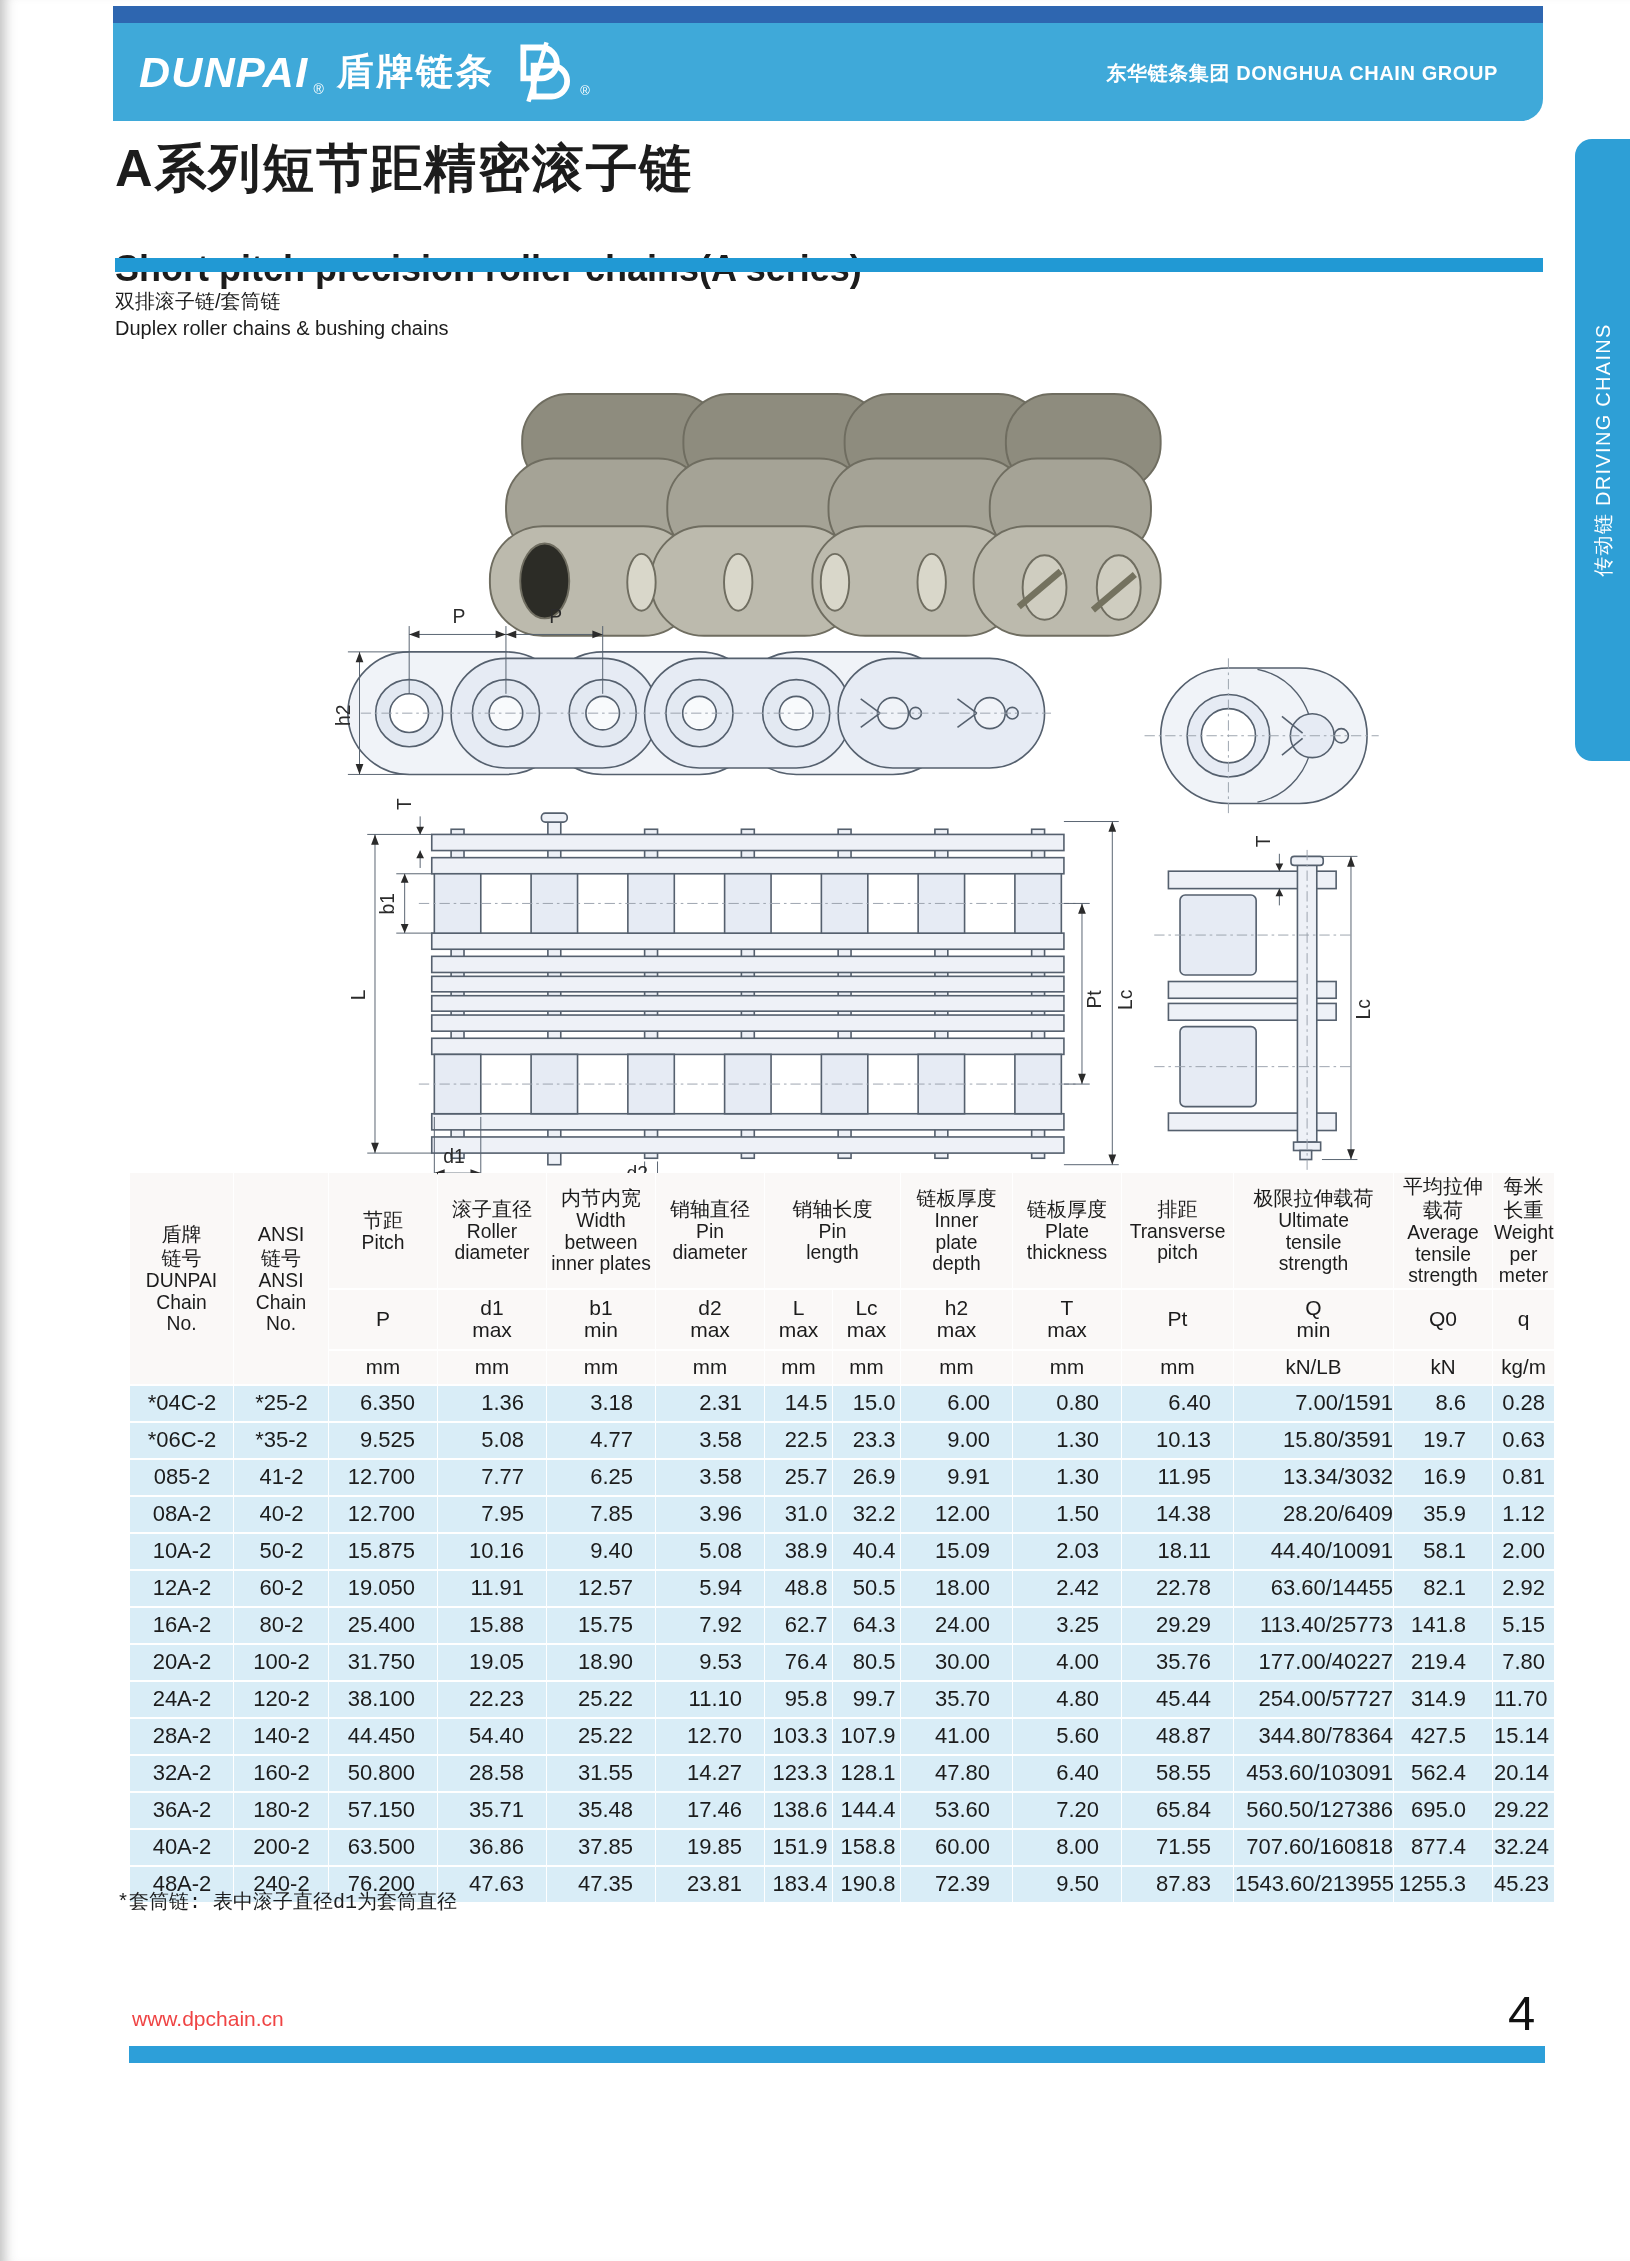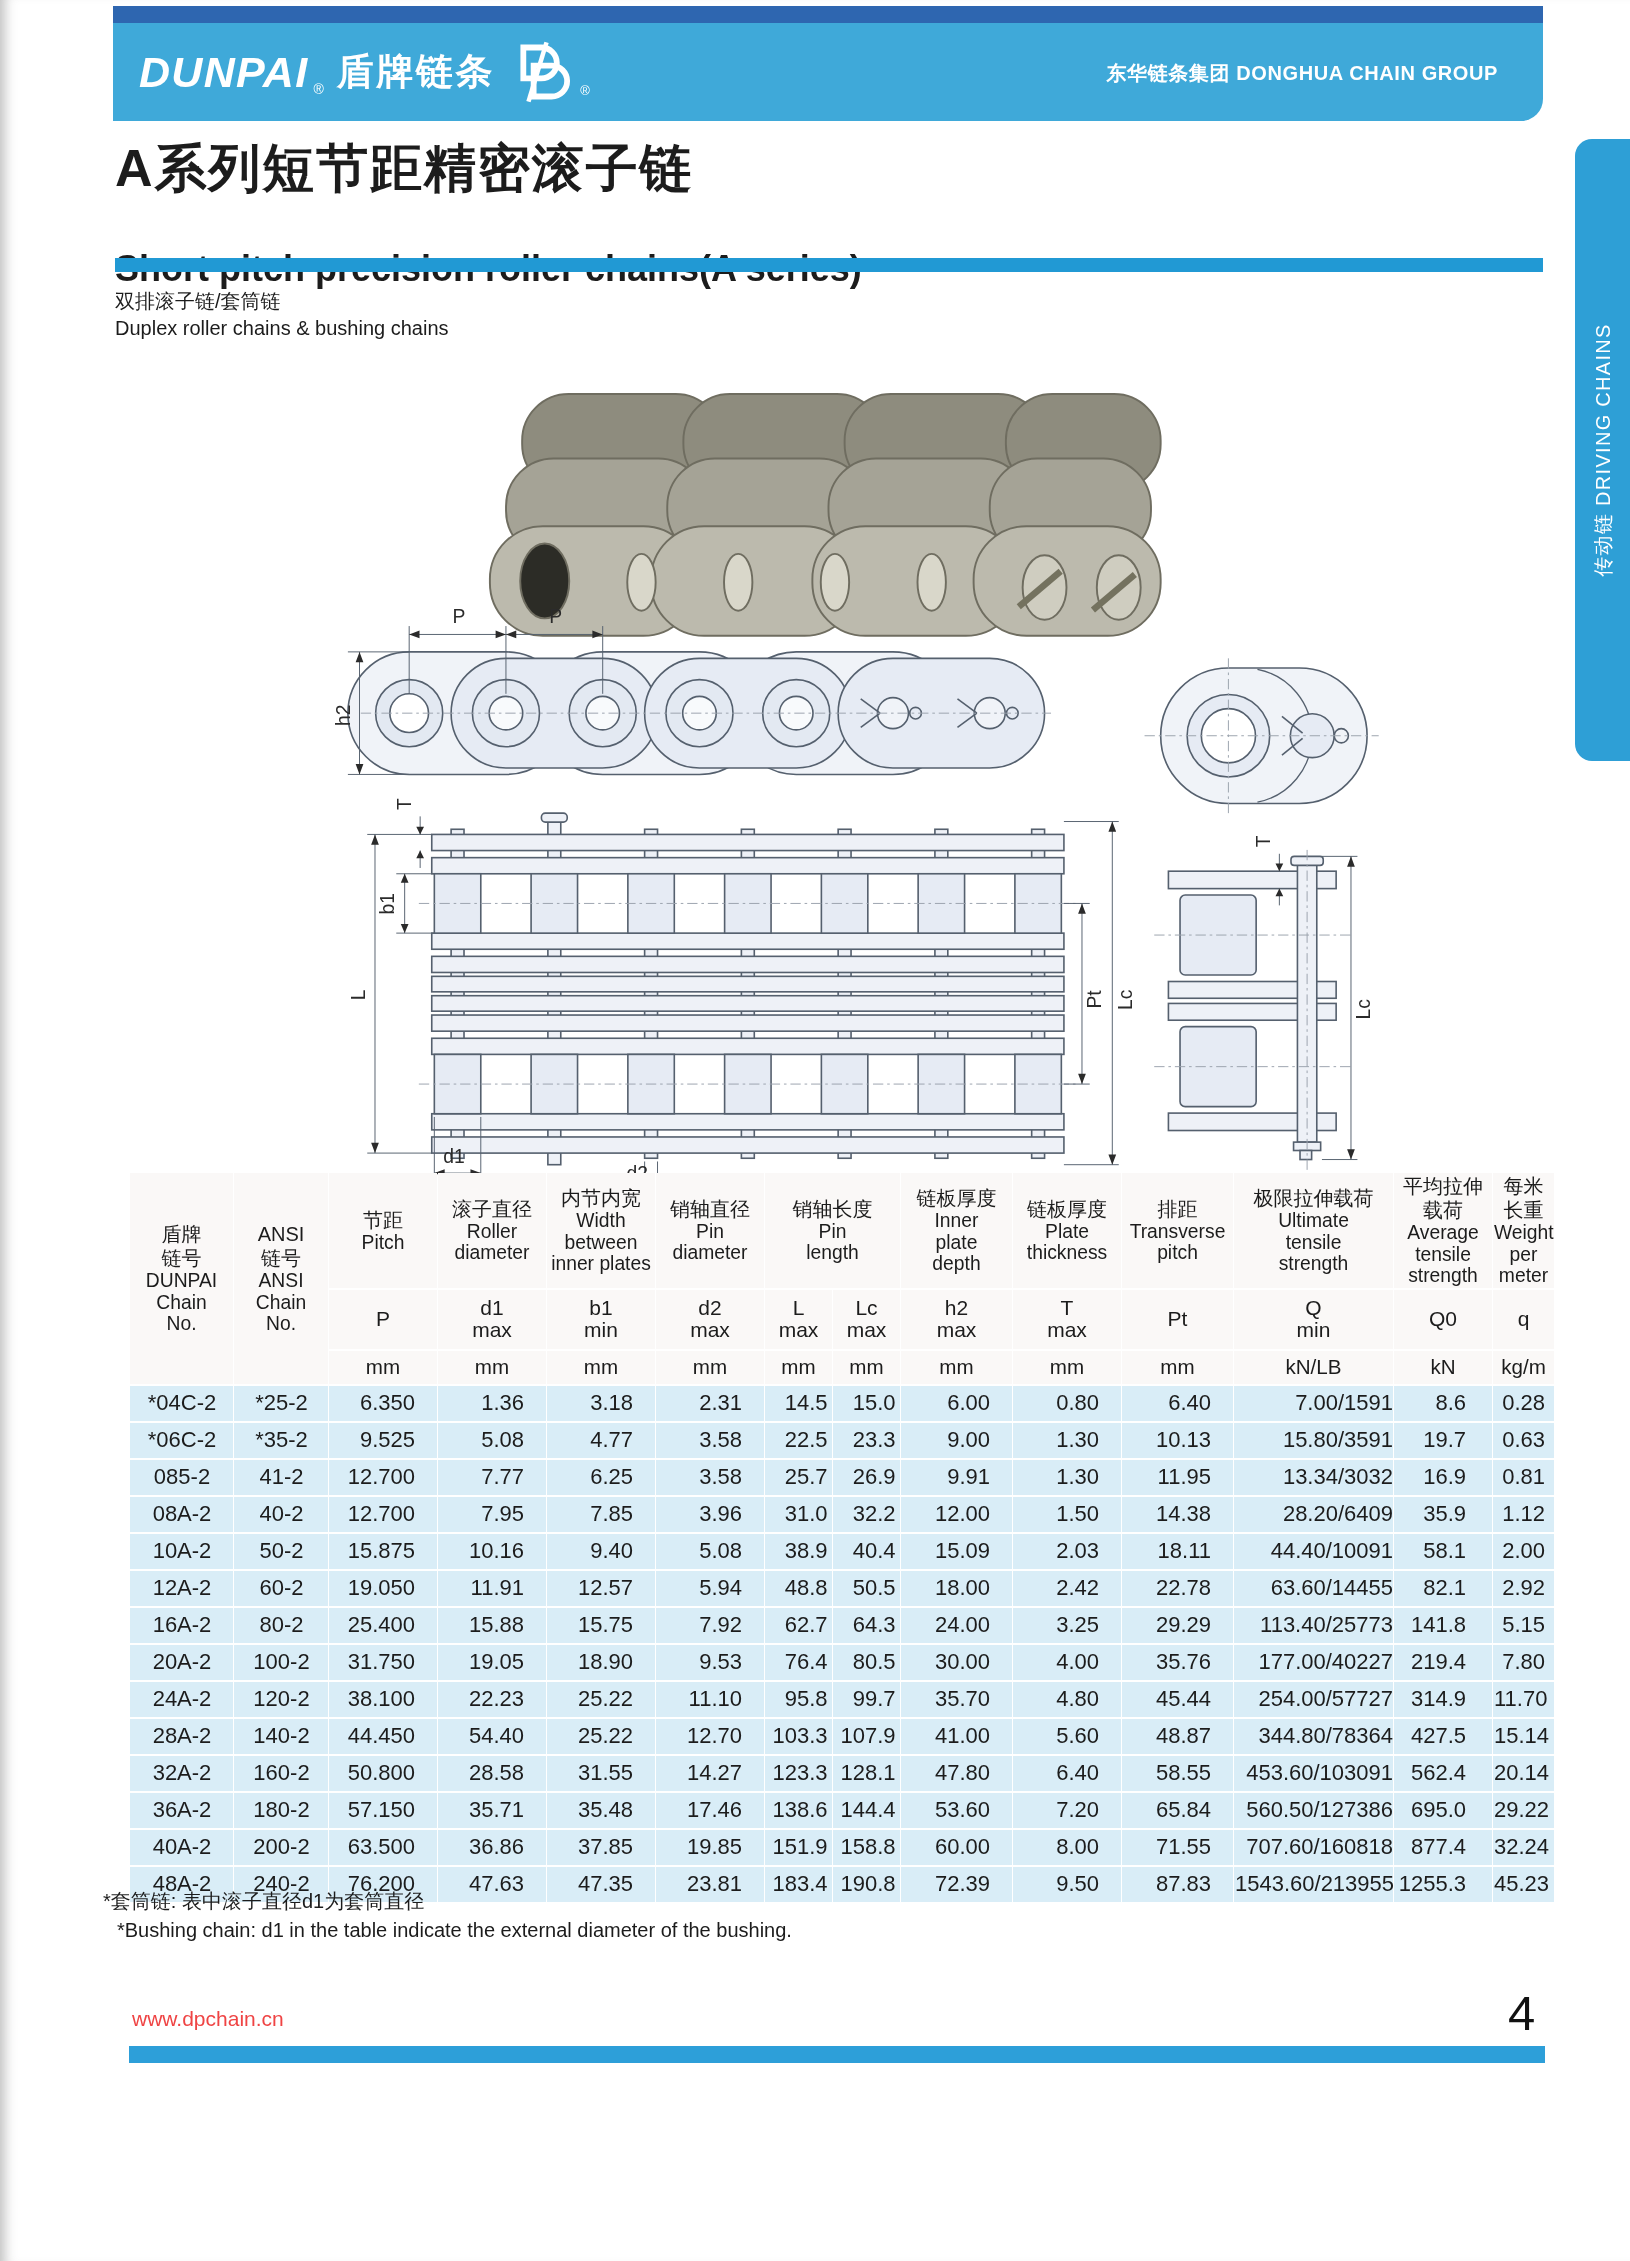--- a/index.html
+++ b/index.html
@@ -38,21 +38,21 @@
   table.spec .sym-row th{font-size:21px;height:57px;white-space:pre-line;line-height:1.05;}
   table.spec .unit-row th{font-size:20.6px;height:31px;}
   table.spec .name-row th{height:108px;}
   table.spec td{background:#d9edf7;font-size:22px;height:33px;text-align:right;padding-right:22px;}
   table.spec td.c0,table.spec td.c1{text-align:center;padding-right:0;}
   table.spec td.c6,table.spec td.c7{padding-right:4.5px;}
   table.spec td.c11{text-align:right;padding-right:0;}
   table.spec td.c12{padding-right:26px;}
   table.spec td.c13{padding-right:9px;}
   
-  .note1{position:absolute;left:103px;top:1888px;font-size:20px;}
+  .note1{position:absolute;left:117px;top:1888px;font-size:20px;font-family:Liberation Mono, monospace;}
   .note2{position:absolute;left:117px;top:1919px;font-size:20px;}
   .url{position:absolute;left:132px;top:2007px;font-size:21px;color:#ef4444;}
   .footbar{position:absolute;left:129px;top:2046px;width:1416px;height:17px;background:#2d9fd9;}
   .pageno{position:absolute;left:1508px;top:1985px;font-size:49px;color:#111;}
 </style>
 </head>
 <body>
 
 <div id="page">
 
@@ -683,20 +683,19 @@
           <td class="c9">9.50</td>
           <td class="c10">87.83</td>
           <td class="c11">1543.60/213955</td>
           <td class="c12">1255.3</td>
           <td class="c13">45.23</td>
         </tr>
       </tbody>
   </table>
 
   <div class="note1">*套筒链: 表中滚子直径d1为套筒直径</div>
-  <div class="note2">*Bushing chain: d1  in the table indicate the external diameter of the bushing.</div>
 
   <div class="url">www.dpchain.cn</div>
   <div class="footbar"></div>
   <div class="pageno">4</div>
 
 </div>
 
 
 </body></html>

